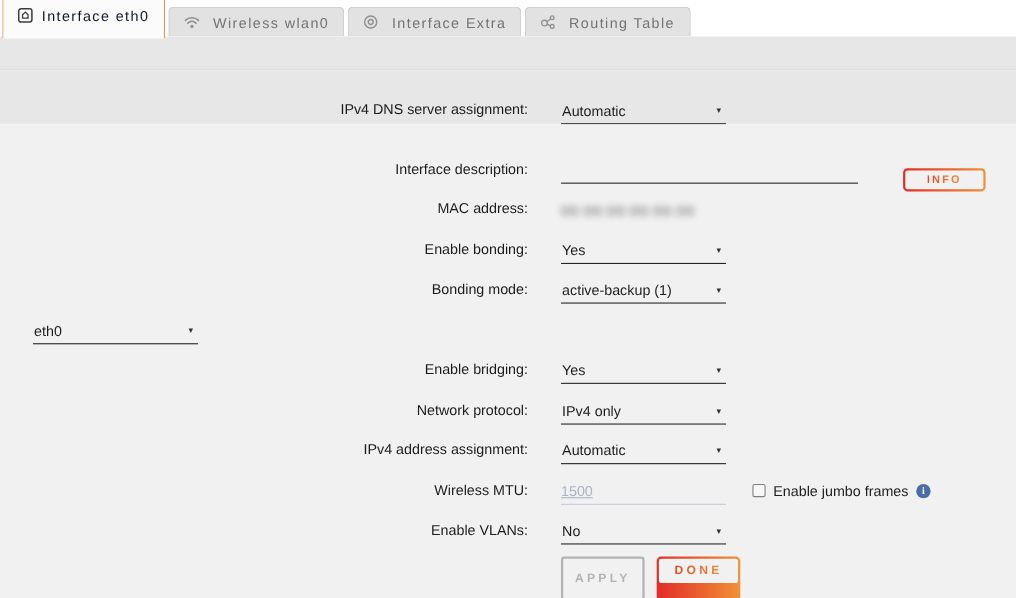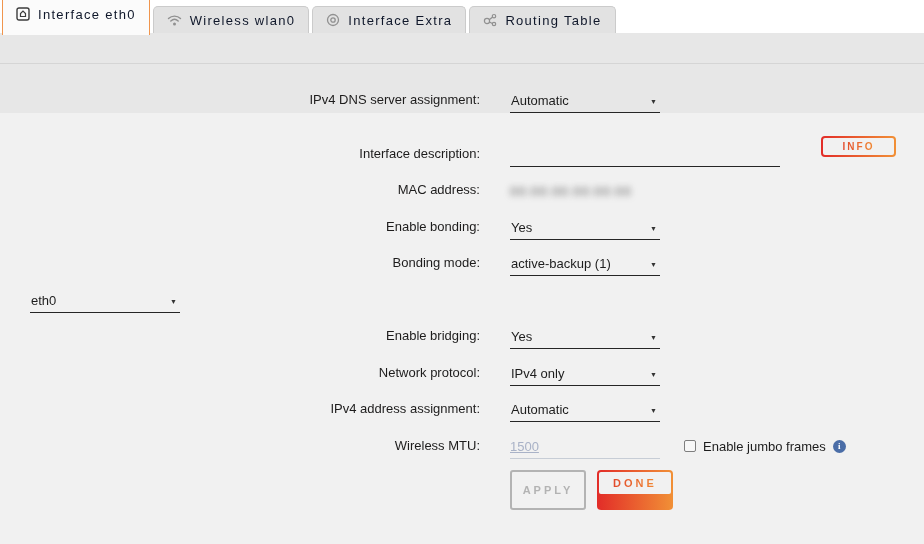--- a/index.html
+++ b/index.html
@@ -8,21 +8,21 @@
     font-family:"Liberation Sans","DejaVu Sans",sans-serif;
     background:#ffffff; overflow:hidden; font-size:13px; color:#1d1d1d;
   }
   
   .tabbar { height:33px; background:#ffffff; display:flex; align-items:flex-end;
             padding-left:2px; position:relative; z-index:3; }
   .tab { display:flex; align-items:center; gap:8px; padding:0 13px;
          border-radius:5px 5px 0 0; letter-spacing:1.3px; white-space:nowrap;
          cursor:pointer; margin-right:3px; }
   .tab.inactive { height:27px; background:#e2e2e2; border:1px solid #cbcbcb;
-                  border-bottom:none; color:#0f172a; }
+                  border-bottom:none; color:#737373;gap:12px; }
   .tab.active { height:43px; background:#fbfbfb; border:1px solid #f0954d;
                 border-bottom:none; color:#0f172a; margin-bottom:-2px; z-index:4; }
   .tab svg { display:block; }
   
   .strip { height:30px; background:#e7e7e7; }
   .divider { height:1px; background:#d5d5d5; }
   .dns-section { height:49px; background:#e7e7e7; display:flex; align-items:flex-end; }
   .main { height:431px; background:#f1f1f1; position:relative; padding-top:17px; }
   
   .row { display:flex; align-items:flex-end; height:36.5px; }
@@ -51,21 +51,21 @@
   .btn-plain { height:40px; min-width:76px; border:2px solid #b3b3b3; border-radius:3px;
                color:#b3b3b3; font-size:11px; font-weight:bold; letter-spacing:3px;
                display:flex; align-items:center; justify-content:center; padding:0 10px;text-align:right; }
   .btn-grad { background:linear-gradient(90deg,#e22c28,#f19036); padding:2px;
               border-radius:4px; cursor:pointer; }
   .btn-grad .inner { background:#f1f1f1; border-radius:2px; height:22px; min-width:72px;
               display:flex; align-items:center; justify-content:center; padding:0 10px; }
   .btn-grad .txt { font-size:11px; font-weight:bold; letter-spacing:3px;
               background:linear-gradient(90deg,#e2492b,#f18a33);
               -webkit-background-clip:text; background-clip:text; color:transparent; }
-  .info-btn { position:absolute; top:23px; right:28px; }
+  .info-btn { position:absolute; top:40px; right:28px; }
   .info-btn .inner { height:17px; min-width:71px; }
   .info-btn .txt { font-size:10px; letter-spacing:2px; }
 </style>
 </head>
 <body>
 
 <div class="tabbar">
   <div class="tab active">
     <span>
       <svg width="14" height="14" viewBox="0 0 14 14">
@@ -186,20 +186,27 @@
     <div class="ctl">
       <input class="mtu-input" type="text" disabled="" value="1500" style="">
     </div>
     <div class="jumbo">
       <div class="checkbox"></div>
       <span>Enable jumbo frames</span>
       <span class="info-dot">i</span>
     </div>
   </div>
 
+  <div class="row">
+    <div class="lbl">Enable VLANs:</div>
+    <div class="ctl select">
+      <span>No</span>
+      <span class="arrow">▼</span>
+    </div>
+  </div>
 
   <div class="btn-row">
     <div class="btn-plain">APPLY</div>
     <div class="btn-grad">
       <div class="inner">
           <span class="txt">DONE</span>
         </div>
     </div>
   </div>
 

